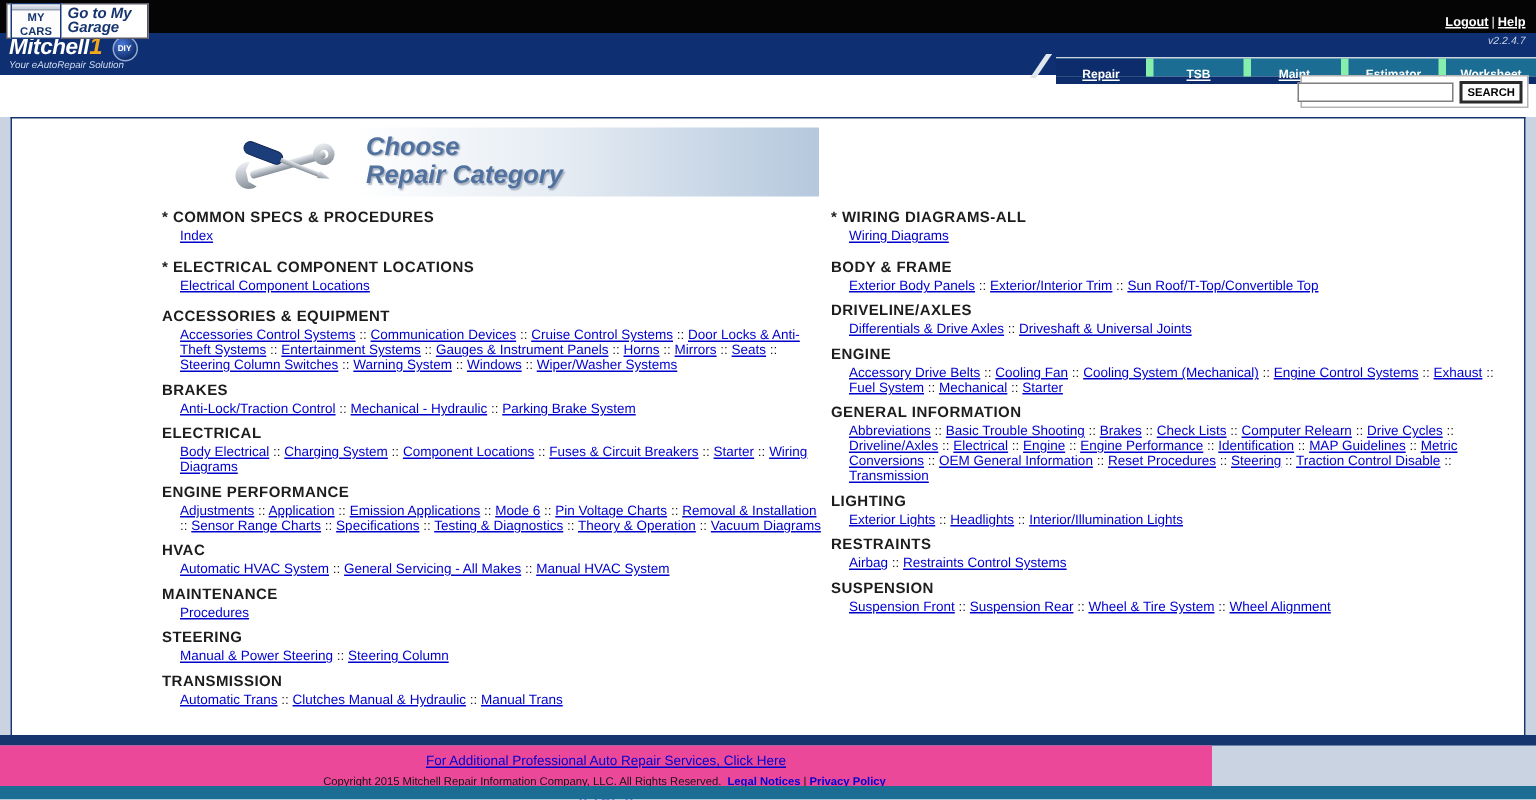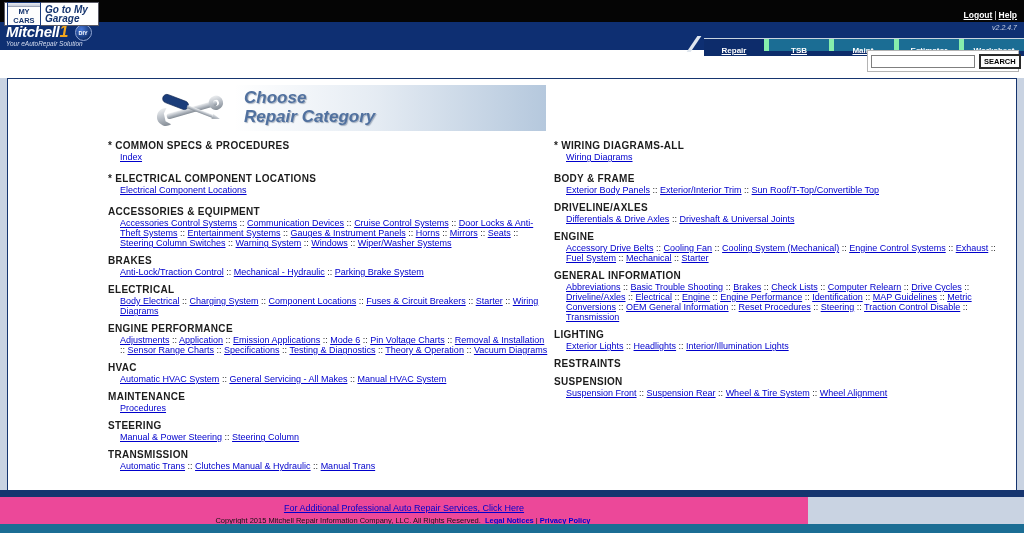--- a/index.html
+++ b/index.html
@@ -53,21 +53,21 @@
   .tab-understrip { height:5px; background:#0d2c6b; }
 
   
   .crumb-row { position:absolute; top:50px; left:0; width:1024px; height:28px; background:#fff; z-index:2; }
   .breadcrumb { position:absolute; left:5px; top:4px; font-size:8.5px; font-weight:bold; color:#16356f; }
   .breadcrumb a { color:#0000cc; text-decoration:underline; margin:0 2px; }
   .crumb-sep { margin:0 1px; }
 
   .search-panel {
     position:absolute; top:50px; right:5px; width:152px; height:22px; z-index:8;
-    background:#fff; border:1px solid #b4b4b4; display:flex; align-items:center; padding:0 3px;
+    background:#fff; border:1px solid #b4b4b4; display:flex; align-items:center; padding:0 3px;justify-content:flex-end;
   }
   .search-input { width:104px; height:13px; border:1px solid #7f7f7f; font-size:9px; padding:0 2px; font-family:inherit; }
   .search-btn {
     margin-left:4px; font-size:7.5px; font-weight:bold; color:#000;
     border:2px solid #2a2a2a; background:#fcfcfc; padding:1px 3px; cursor:pointer; font-family:inherit;
   }
 
   
   .main-box {
     position:absolute; top:78px; left:7px; width:1010px; height:412px;
@@ -245,20 +245,21 @@
         <div class="section">
           <div class="sec-heading">GENERAL INFORMATION</div>
           <div class="sec-links"><a>Abbreviations</a><span class="sep"> :: </span><a>Basic Trouble Shooting</a><span class="sep"> :: </span><a>Brakes</a><span class="sep"> :: </span><a>Check Lists</a><span class="sep"> :: </span><a>Computer Relearn</a><span class="sep"> :: </span><a>Drive Cycles</a><span class="sep"> :: </span><a>Driveline/Axles</a><span class="sep"> :: </span><a>Electrical</a><span class="sep"> :: </span><a>Engine</a><span class="sep"> :: </span><a>Engine Performance</a><span class="sep"> :: </span><a>Identification</a><span class="sep"> :: </span><a>MAP Guidelines</a><span class="sep"> :: </span><a>Metric Conversions</a><span class="sep"> :: </span><a>OEM General Information</a><span class="sep"> :: </span><a>Reset Procedures</a><span class="sep"> :: </span><a>Steering</a><span class="sep"> :: </span><a>Traction Control Disable</a><span class="sep"> :: </span><a>Transmission</a></div>
         </div>
         <div class="section">
           <div class="sec-heading">LIGHTING</div>
           <div class="sec-links"><a>Exterior Lights</a><span class="sep"> :: </span><a>Headlights</a><span class="sep"> :: </span><a>Interior/Illumination Lights</a></div>
         </div>
         <div class="section">
           <div class="sec-heading">RESTRAINTS</div>
+          <div class="sec-links"><a>Airbag</a><span class="sep"> :: </span><a>Restraints Control Systems</a></div>
         </div>
         <div class="section">
           <div class="sec-heading">SUSPENSION</div>
           <div class="sec-links"><a>Suspension Front</a><span class="sep"> :: </span><a>Suspension Rear</a><span class="sep"> :: </span><a>Wheel &amp; Tire System</a><span class="sep"> :: </span><a>Wheel Alignment</a></div>
         </div>
       </div>
   </div>
 </div>
 
 <div class="footer-navy"></div>

